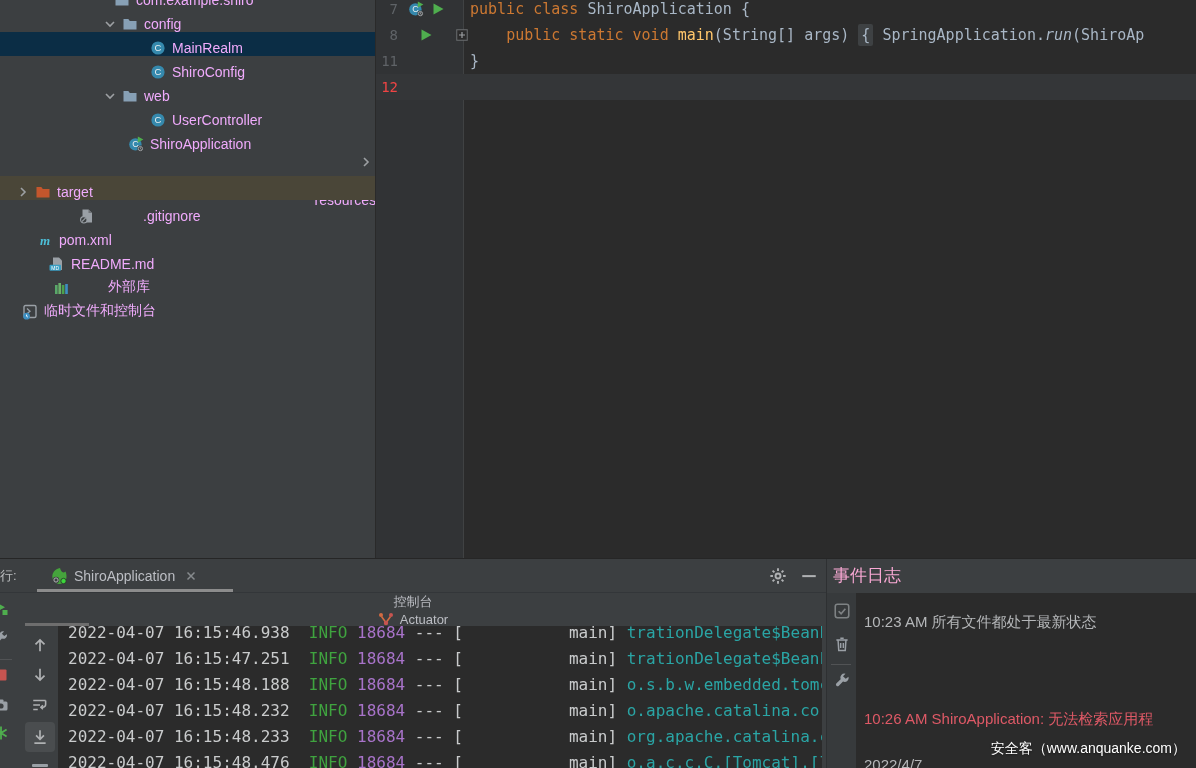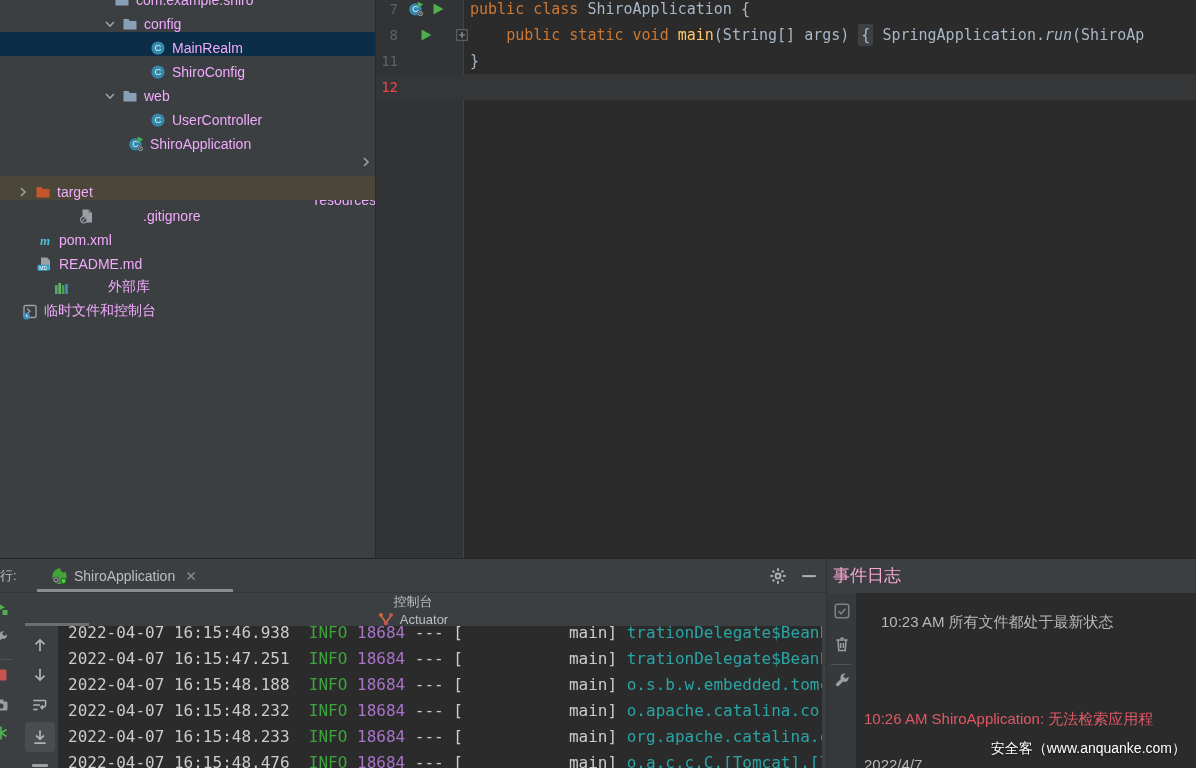--- a/index.html
+++ b/index.html
@@ -251,21 +251,21 @@
           <span class="t-chev"></span>
           <span class="t-icon">
             <span>
               <svg viewBox="0 0 16 16">
                 <text x="8" y="12.6" text-anchor="middle" font-size="13" font-style="italic" font-weight="bold" fill="#4dbfd8" font-family="Liberation Serif,serif">m</text>
               </svg>
             </span>
           </span>
           <span class="t-label">pom.xml</span>
         </div>
-        <div class="tree-row" style="top: 248px; padding-left: 15px;">
+        <div class="tree-row" style="top: 248px; padding-left: 27px;">
           <span class="t-chev"></span>
           <span class="t-icon">
             <span>
               <svg viewBox="0 0 16 16">
                 <path d="M4 1.5h6L13 4.5V14H4z" fill="#9aa0a6"></path>
                 <rect x="0.5" y="8.8" width="11.5" height="6" rx="1" fill="#3a9fc4"></rect>
                 <text x="6.2" y="13.5" text-anchor="middle" font-size="5" fill="#fff" font-family="Liberation Sans,sans-serif">MD</text>
               </svg>
             </span>
           </span>
@@ -499,20 +499,20 @@
         </span>
         <span class="ev-ic" style="top: 79px;">
           <svg viewBox="0 0 16 16">
             <path d="M13.8 4.2a3.6 3.6 0 0 1-4.9 4.3L5 12.4a1.5 1.5 0 0 1-2.1-2.1l3.9-3.9a3.6 3.6 0 0 1 4.3-4.9L8.9 3.7l2.4 2.4z" fill="#9aa0a6"></path>
           </svg>
         </span>
         <div class="ev-sep" style="top: 71px;"></div>
       </div>
     <span id="evt-title">事件日志</span>
     <div id="eventlog">
-        <div class="ev-msg ev-normal" style="top: 20px; margin-left: 17px;">10:23 AM 所有文件都处于最新状态</div>
+        <div class="ev-msg ev-normal" style="top: 20px;">10:23 AM 所有文件都处于最新状态</div>
         <div class="ev-msg ev-error" style="top: 117px;">10:26 AM ShiroApplication: 无法检索应用程</div>
         <div class="ev-msg ev-muted" style="top: 163px;">2022/4/7</div>
       </div>
 
     <span id="watermark">安全客（www.anquanke.com）</span>
   </section>
 </div>
 
 </body></html>

